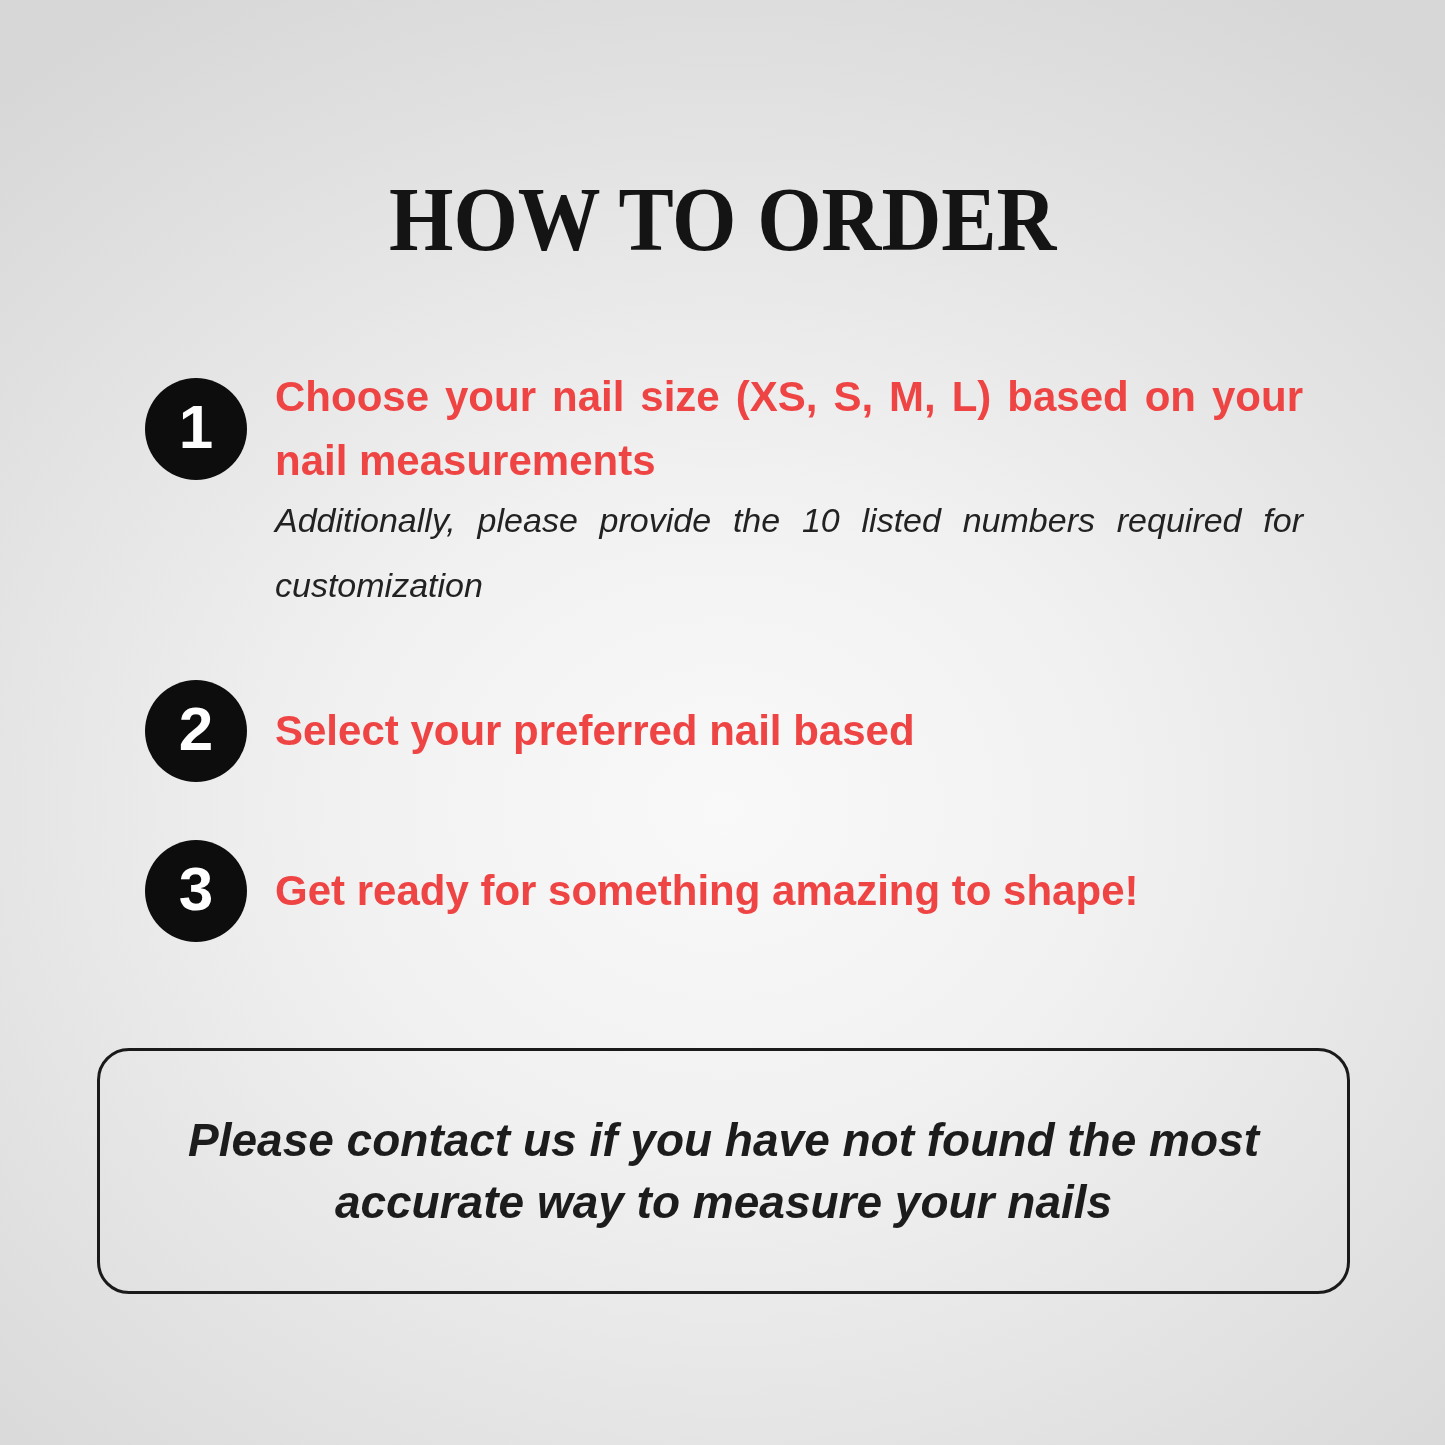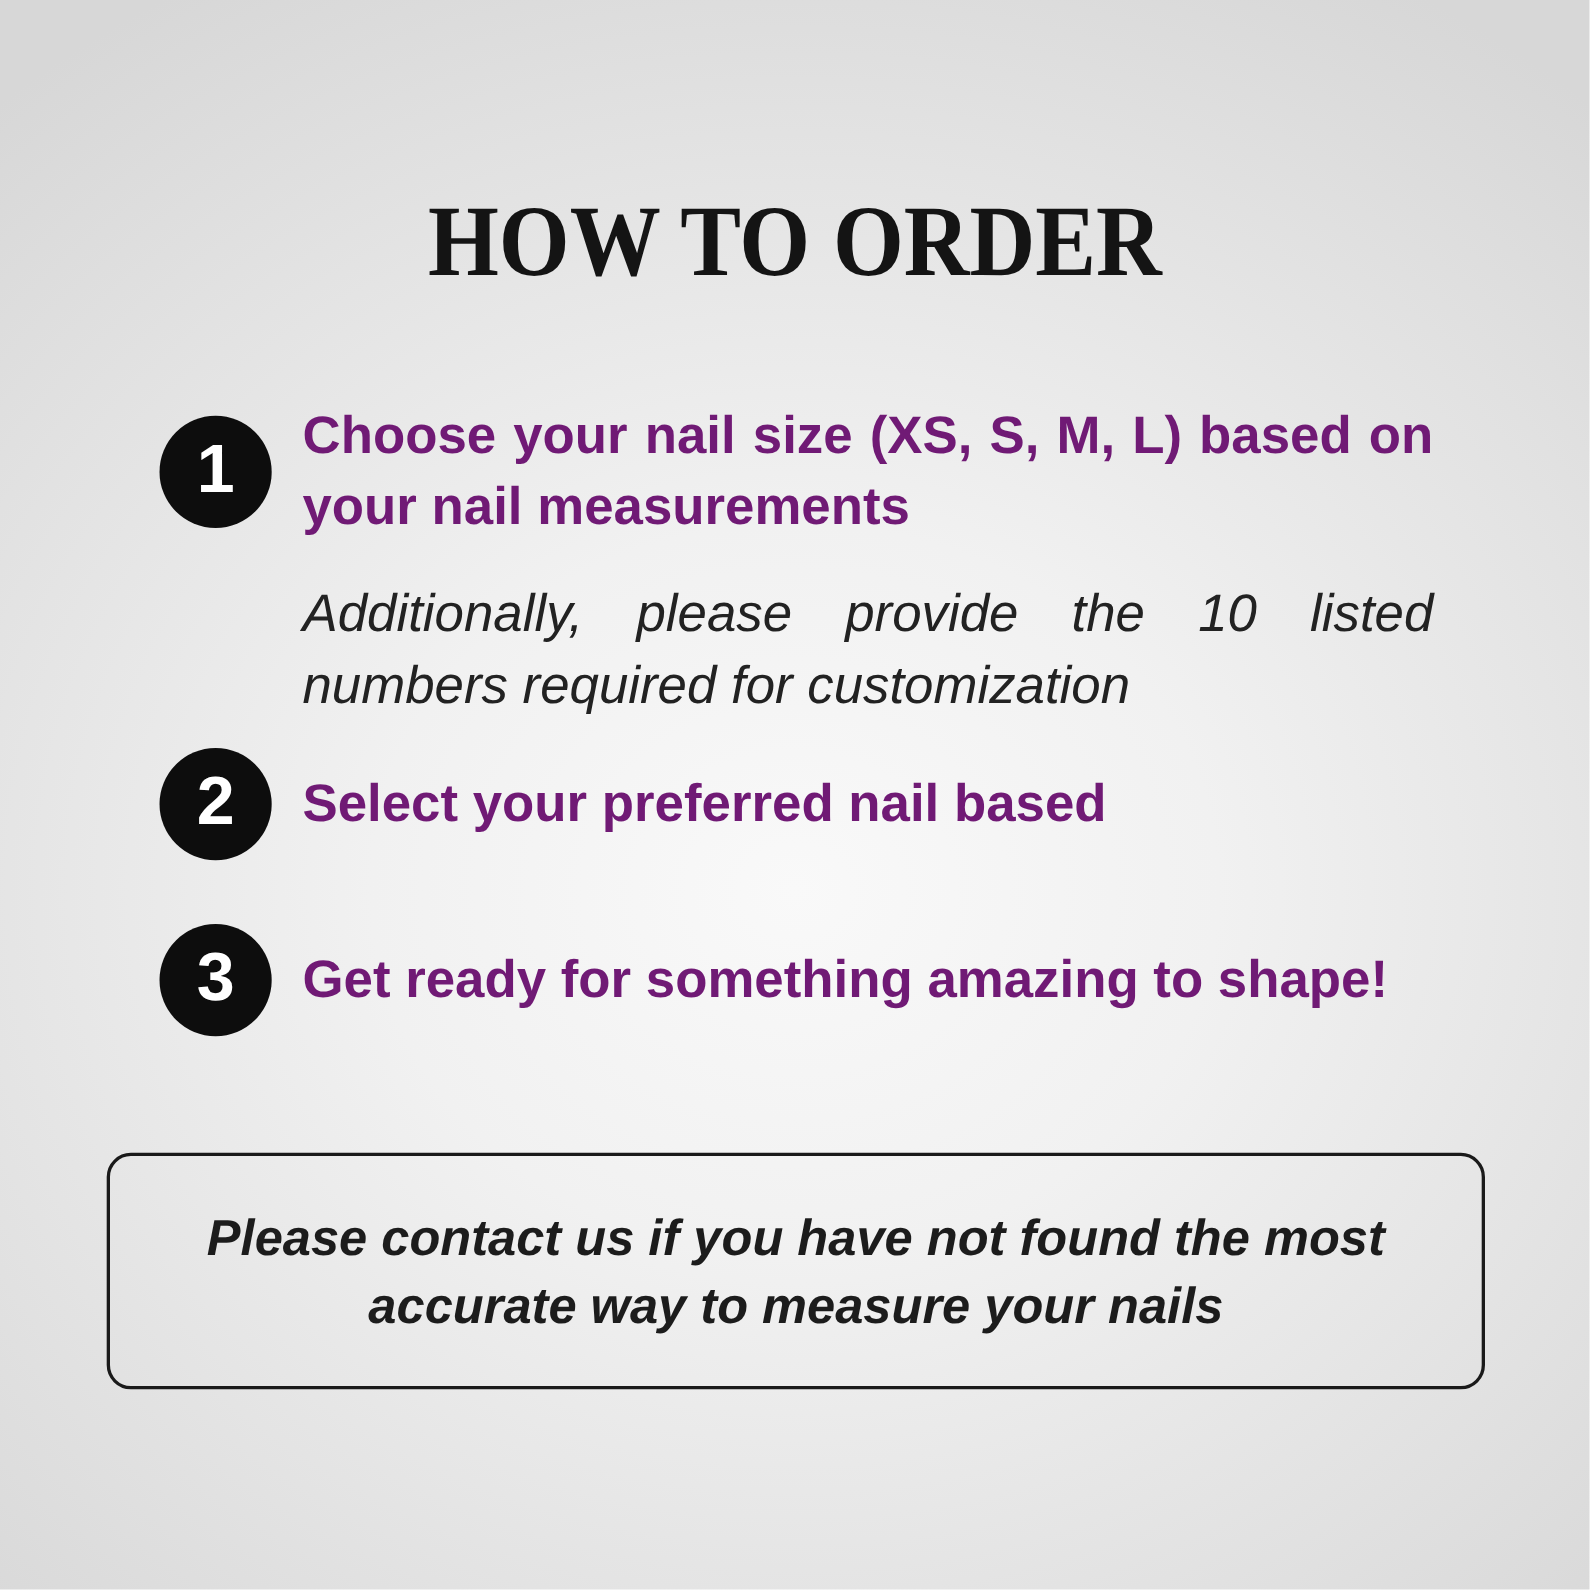--- a/index.html
+++ b/index.html
@@ -63,52 +63,52 @@
     color: #ffffff;
     font-size: 62px;
     font-weight: bold;
     line-height: 1;
     transform: translateY(-2px);
   }
 
   .step-text {
     margin-left: 28px;
     width: 1028px;
-    font-size: 48px;
+    font-size: 42px;
     font-weight: bold;
     line-height: 64px;
-    color: #701a75;
+    color: #ef4444;
     text-align: justify;
     text-justify: inter-word;
   }
 
   .step-note {
     position: absolute;
     left: 275px;
-    top: 526px;
+    top: 488px;
     width: 1028px;
-    font-size: 48px;
+    font-size: 34px;
     font-style: italic;
     font-weight: normal;
     line-height: 65px;
     color: #222222;
     text-align: justify;
     text-justify: inter-word;
   }
 
   
   .contact-box {
     position: absolute;
     left: 97px;
     top: 1048px;
     width: 1253px;
-    height: 215px;
+    height: 246px;
     box-sizing: border-box;
     border: 3px solid #1a1a1a;
-    border-radius: 22px;
+    border-radius: 32px;
     background: transparent;
     display: flex;
     align-items: center;
     justify-content: center;
   }
   .contact-text {
     width: 1140px;
     text-align: center;
     font-size: 46px;
     font-weight: bold;

